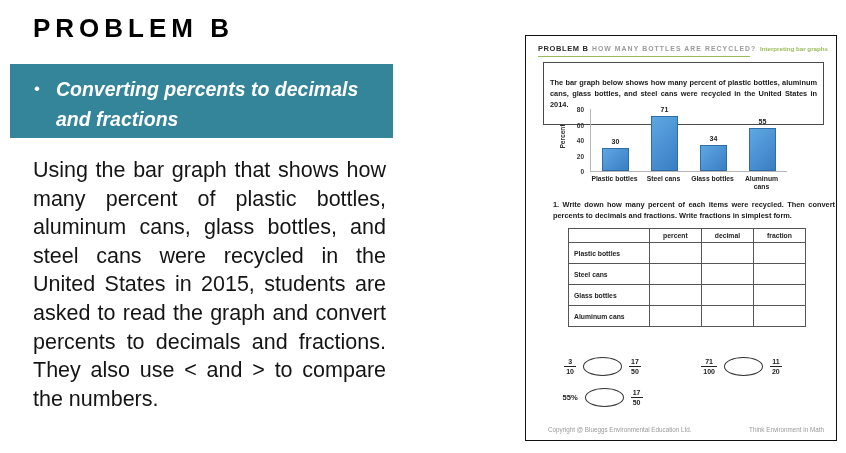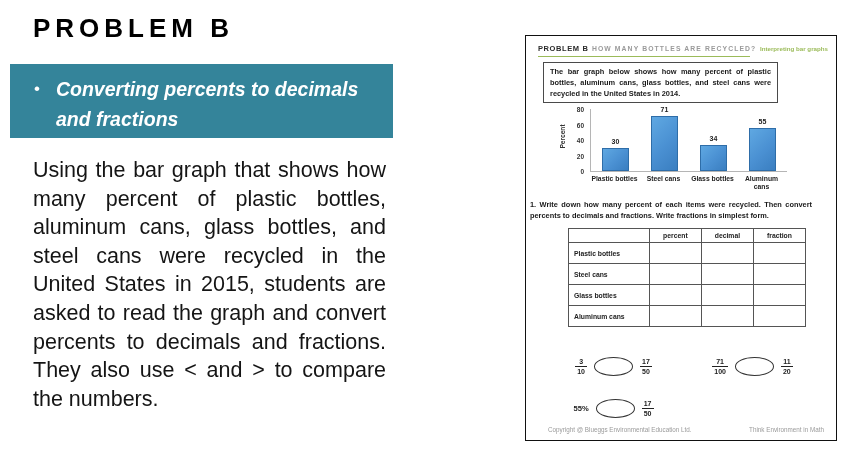--- a/index.html
+++ b/index.html
@@ -19,22 +19,22 @@
 
   
   .ws{position:absolute;left:525px;top:35px;width:312px;height:406px;background:#fff;
       border:1px solid #111;box-sizing:border-box;font-family:"Liberation Sans",sans-serif;color:#1a1a1a;}
   .ws-header{position:absolute;left:0;top:0;width:100%;display:flex;align-items:baseline;
              justify-content:space-between;padding:8px 8px 0 12px;box-sizing:border-box;}
   .ws-h-left{font-size:7.5px;font-weight:bold;letter-spacing:0.6px;color:#2b2b2b;}
   .ws-h-center{font-size:6.8px;font-weight:bold;letter-spacing:1.1px;color:#9a9a9a;}
   .ws-h-right{font-size:6.2px;font-weight:bold;}
   .ws-rule{position:absolute;left:12px;top:20px;width:212px;height:0;border-top:1.5px solid;}
-  .intro-box{position:absolute;left:17px;top:26px;width:235px;box-sizing:border-box;
-             border:1.3px solid #4a4a4a;padding:3px 6px;font-size:7.4px;font-weight:bold;
+  .intro-box{position:absolute;left:17px;top:26px;width:281px;box-sizing:border-box;
+             border:1.3px solid #4a4a4a;padding:14px 6px;font-size:7.4px;font-weight:bold;
              line-height:1.5;text-align:justify;}
 
   
   .chart{position:absolute;left:30px;top:73px;width:252px;height:80px;}
   .chart-ylabel{position:absolute;left:-16px;top:24px;width:44px;text-align:center;
                 transform:rotate(-90deg);font-size:6.6px;font-weight:bold;color:#333;}
   .chart-ticks{position:absolute;left:14px;top:0;width:16px;height:62px;}
   .chart-ticks .tick{position:absolute;right:2px;font-size:6.5px;font-weight:bold;color:#333;}
   .chart-plot{position:absolute;left:34px;top:0;width:196px;height:62px;
               border-left:1px solid #b5b5b5;border-bottom:1px solid #b5b5b5;}
@@ -42,38 +42,38 @@
   .bar-wrap{position:relative;width:27px;}
   .bar-label{position:absolute;top:-10px;left:0;width:100%;text-align:center;
              font-size:7px;font-weight:bold;color:#222;}
   .bar{width:100%;height:100%;box-sizing:border-box;border:0.5px solid #2E6DA8;
        background:linear-gradient(135deg,#5FA8E2 0%,#4A90D2 55%,#3A7EC0 100%);}
   .chart-xlabels{position:absolute;left:34px;top:66px;width:196px;display:flex;
                  justify-content:space-around;}
   .chart-xlabels span{width:48px;text-align:center;font-size:6.8px;font-weight:600;
                       line-height:1.2;color:#222;}
 
-  .q-par{position:absolute;left:4px;width:282px;font-size:7.4px;font-weight:bold;
+  .q-par{position:absolute;left:27px;width:282px;font-size:7.4px;font-weight:bold;
          line-height:1.5;text-align:justify;}
   #q1{top:163px;}
   #q2{top:299px;}
 
   
   .conv-table{position:absolute;left:42px;top:192px;width:238px;border-collapse:collapse;
               border:1.3px solid #333;}
   .conv-table td,.conv-table th{border:1px solid #555;font-size:6.8px;font-weight:bold;
               color:#222;padding:0;}
   .conv-table thead th{height:13px;text-align:center;font-weight:bold;}
   .conv-table tbody td{height:20px;}
   .conv-table .rowlabel{padding-left:5px;text-align:left;}
   .col-label{width:78px;} .col-std{width:53px;}
 
   
-  .cmps{position:absolute;left:18px;top:321px;width:278px;display:flex;flex-wrap:wrap;
-        row-gap:22px;}
+  .cmps{position:absolute;left:7px;top:321px;width:278px;display:flex;flex-wrap:wrap;
+        row-gap:11px;}
   .cmp{width:50%;display:flex;align-items:center;justify-content:center;gap:7px;box-sizing:border-box;}
   .frac{display:inline-flex;flex-direction:column;align-items:center;font-size:7px;
         font-weight:bold;line-height:1.35;color:#222;}
   .frac .den{border-top:1px solid #222;}
   .frac .num,.frac .den{padding:0 2px;}
   .val{font-size:7.6px;font-weight:bold;color:#222;}
   .oval{width:37px;height:17px;border:1px solid #333;border-radius:50%;background:#fff;}
 
   .ws-footer{position:absolute;left:0;bottom:7px;width:100%;display:flex;
              justify-content:space-between;box-sizing:border-box;padding:0 12px 0 22px;

